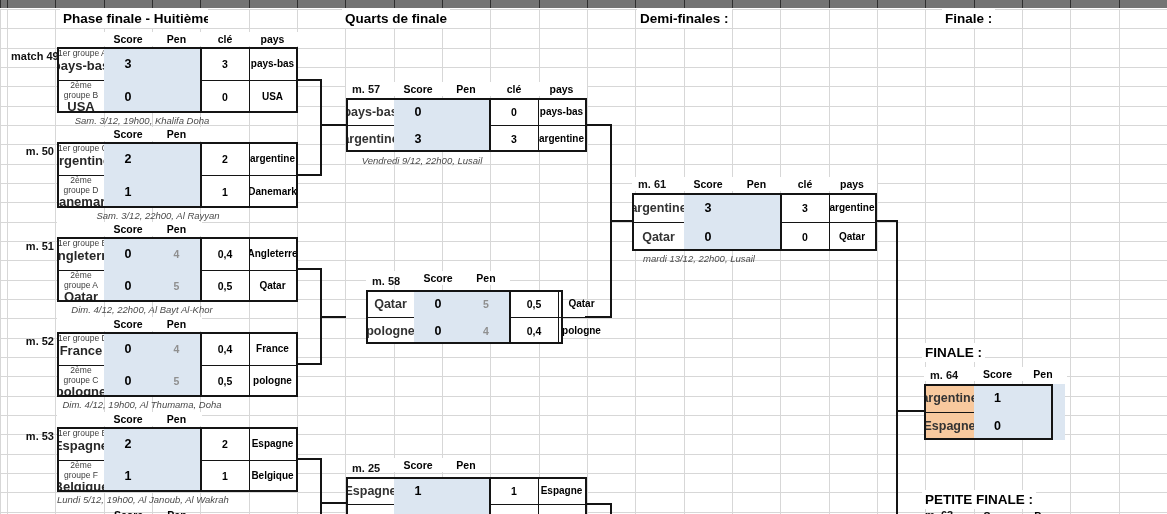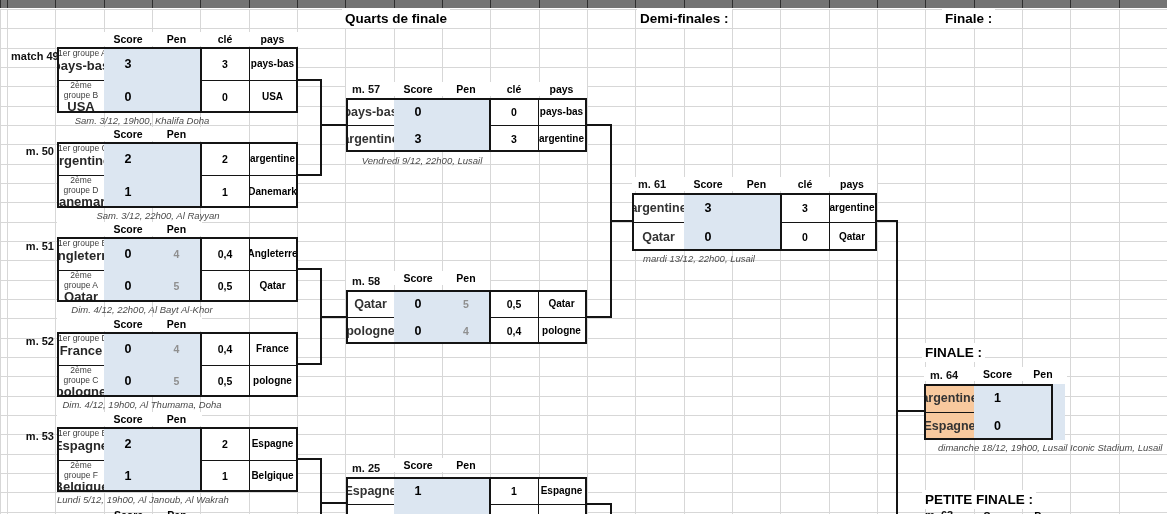--- a/index.html
+++ b/index.html
@@ -41,20 +41,21 @@
   .footer{position:absolute;text-align:center;font-size:9.5px;font-style:italic;color:#4a4a4a;white-space:nowrap}
   .ln{position:absolute;background:#141414}
 </style>
 </head>
 <body>
 
 <div id="app">
   <div class="band"></div>
   <div class="grid"></div>
 
+  <div class="heading" style="left:60px;top:9px;width:142px">Phase finale - Huitième</div>
   <div class="heading" style="left:342px;top:9px">Quarts de finale</div>
   <div class="heading" style="left:637px;top:9px">Demi-finales :</div>
   <div class="heading" style="left:942px;top:9px">Finale :</div>
   <div class="heading" style="left:922px;top:343px">FINALE :</div>
   <div class="heading" style="left:922px;top:490px">PETITE FINALE :</div>
 
   <div class="ln" style="left:296px;top:79px;width:26px;height:2px"></div>
   <div class="ln" style="left:296px;top:174px;width:26px;height:2px"></div>
   <div class="ln" style="left:320px;top:79px;width:2px;height:97px"></div>
   <div class="ln" style="left:322px;top:124px;width:24px;height:2px"></div>
@@ -247,21 +248,21 @@
     <div class="cell paysv" style="left:192px;top:0;width:47px;height:27px">pays-bas</div>
     <div class="cell paysv" style="left:192px;top:27px;width:47px;height:27px">argentine</div>
     <div class="vline" style="left:143px;width:2px"></div>
     <div class="vline" style="left:192px;width:1px"></div>
     <div class="divline" style="left:2px;top:27px;width:46px"></div>
     <div class="divline" style="left:145px;top:27px;width:94px"></div>
     <div class="boxborder"></div>
     <div class="footer" style="left:0;top:57px;width:152px">Vendredi 9/12, 22h00, Lusail</div>
   </div>
 
-  <div class="match qf" style="left:346px;top:290px;width:241px;height:54px">
+  <div class="match qf" style="left:366px;top:290px;width:197px;height:54px">
     <div class="hdrrow" style="width:144px;top:-19px"></div>
     <div class="mlabel toplabel" style="top:-19px">m. 58</div>
     <div class="hdr" style="left:48px;width:48px;top:-19px">Score</div>
     <div class="hdr" style="left:96px;width:48px;top:-19px">Pen</div>
     <div class="boxfill"></div>
     <div class="blue" style="left:48px;width:96px"></div>
     <div class="cell qname" style="left:1px;top:0;width:47px;height:27px">Qatar</div>
     <div class="cell qname" style="left:1px;top:27px;width:47px;height:27px">pologne</div>
     <div class="cell scorev" style="left:48px;top:0;width:48px;height:27px">0</div>
     <div class="cell scorev" style="left:48px;top:27px;width:48px;height:27px">0</div>
@@ -328,19 +329,18 @@
     <div class="hdr" style="left:97px;width:44px;top:-17px">Pen</div>
     <div class="boxfill"></div>
     <div class="blue" style="left:50px;width:91px"></div>
     <div class="orange" style="left:2px;top:2px;width:48px;height:52px"></div>
     <div class="cell qname" style="left:1px;top:0;width:49px;height:28px">argentine</div>
     <div class="cell qname" style="left:1px;top:28px;width:49px;height:28px">Espagne</div>
     <div class="cell scorev" style="left:50px;top:0;width:47px;height:28px">1</div>
     <div class="cell scorev" style="left:50px;top:28px;width:47px;height:28px">0</div>
     <div class="divline" style="left:2px;top:28px;width:48px"></div>
     <div class="boxborder"></div>
-    <div class="footer" style="left:14px;top:58px;width:auto;text-align:left">dimanche 18/12, 19h00, Lusail Iconic Stadium, Lusail</div>
   </div>
 
   <div class="mlabel" style="left:925px;top:509px;width:30px;text-align:left">m. 63</div>
   <div class="hdr" style="left:974px;top:509px;width:48px">Score</div>
   <div class="hdr" style="left:1022px;top:509px;width:44px">Pen</div>
 </div>
 
 </body></html>

